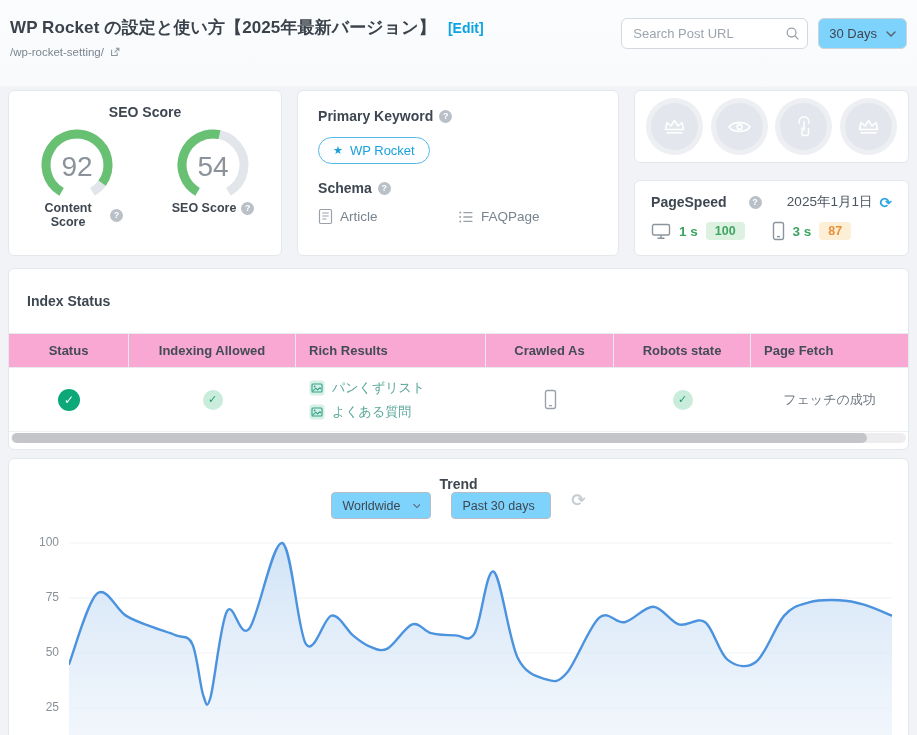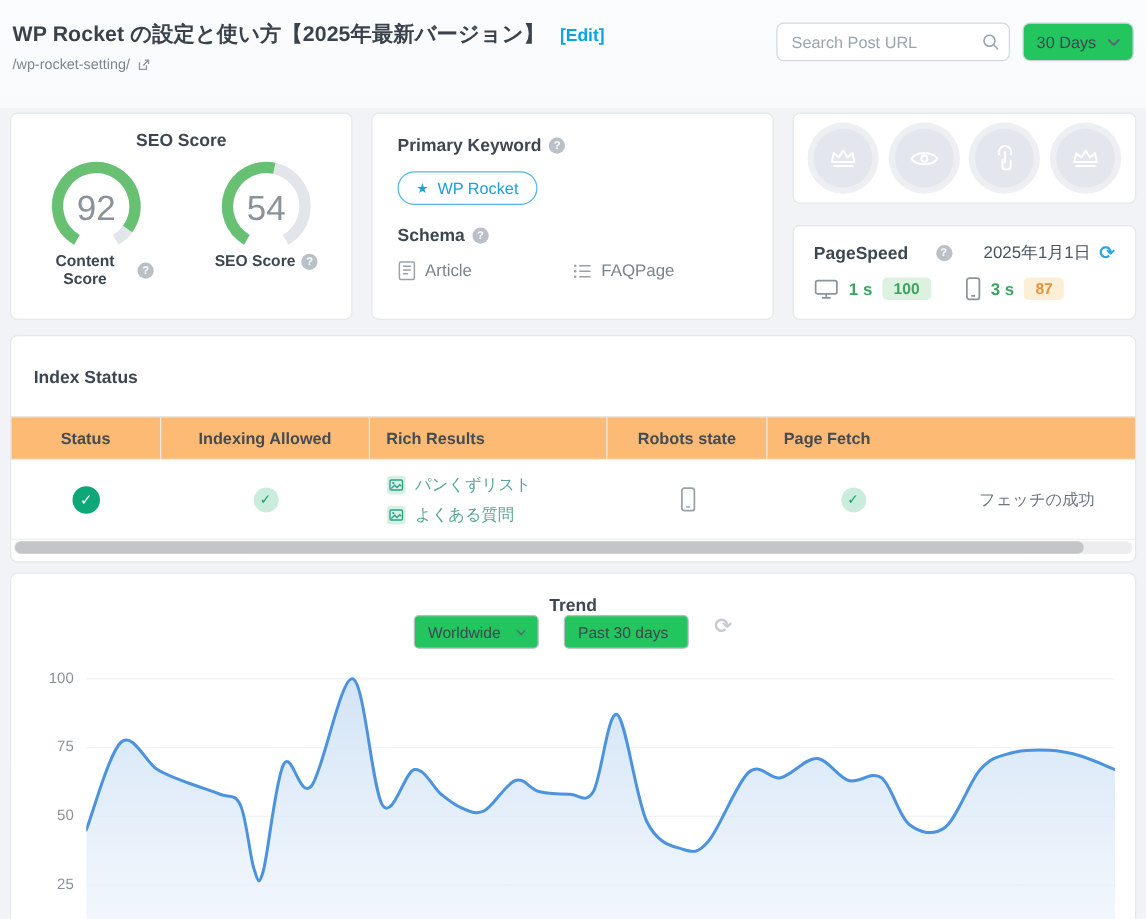--- a/index.html
+++ b/index.html
@@ -16,21 +16,21 @@
   .title-row { display:flex; align-items:center; gap:12px; }
   h1 { font-size:17px; font-weight:700; color:#3a424b; letter-spacing:.1px; }
   .edit-link { font-size:14px; font-weight:700; color:#0aa3e3; text-decoration:none; cursor:pointer; }
   .slug-row { margin-top:7px; display:flex; align-items:flex-start; gap:5px; font-size:11.5px; color:#7b8590; }
   .hdr-right { display:flex; gap:10px; align-items:center; padding-top:2px; }
   .search-box { position:relative; width:187px; }
   .search-box input { width:100%; height:31px; border:1px solid #d3d9df; border-radius:6px; background:#fff;
       padding:0 30px 0 11px; font-size:13px; color:#3e4751; outline:none; font-family:inherit; }
   .search-box input::placeholder { color:#9ba4ae; }
   .search-icn { position:absolute; right:8px; top:8px; }
-  .selectbox { height:31px; background:#22c55e; border:1px solid #ccd3d9; border-radius:6px; display:inline-flex;
+  .selectbox { height:31px; background:#7dd3fc; border:1px solid #ccd3d9; border-radius:6px; display:inline-flex;
       align-items:center; gap:9px; padding:0 10px; font-size:13px; color:#3e4751; cursor:pointer; white-space:nowrap; }
   .selectbox.small { height:27px; border:1px solid #b6bdc4; border-radius:4px; font-size:12.5px; gap:12px; }
 
   
   .card { background:#fff; border:1px solid #e4e8ec; border-radius:6px; }
   .row1 { display:flex; gap:15px; }
   .col3 { width:288px; display:flex; flex-direction:column; gap:17px; }
 
   
   .seo-card { width:287px; height:166px; text-align:center; padding-top:13px; }
@@ -68,21 +68,21 @@
   .ps-time { font-size:13.5px; font-weight:700; color:#3aa55f; }
   .badge { font-size:12.5px; font-weight:700; padding:2px 9px; border-radius:4px; }
   .badge.green { background:#ddf1e1; color:#3fa463; }
   .badge.orange { background:#fdeed6; color:#e7913b; }
 
   
   .index-card { margin-top:12px; height:182px; position:relative; overflow:hidden; }
   .index-title { padding:24px 0 0 18px; font-size:14px; font-weight:700; color:#3e4751; }
   .itable { margin-top:24px; }
   .ithead, .itrow { display:grid; grid-template-columns:120px 167px 190px 128px 137px 1fr; }
-  .ithead { background:#fdba74; border-top:1px solid #e8ebee; border-bottom:1px solid #e8ebee; height:35px; }
+  .ithead { background:#f9a8d4; border-top:1px solid #e8ebee; border-bottom:1px solid #e8ebee; height:35px; }
   .ithead .hc { display:flex; align-items:center; justify-content:center; font-size:13px; font-weight:600; color:#434b54;
       border-right:1px solid #e8ebee; }
   .ithead .hc:last-child { border-right:none; }
   .ithead .hc.left { justify-content:flex-start; padding-left:13px; }
   .itrow { height:64px; border-bottom:1px solid #edeff2; }
   .itrow .cc { display:flex; align-items:center; justify-content:center; }
   .check-solid { width:22px; height:22px; border-radius:50%; background:#0ca877; color:#fff; font-size:12px; font-weight:700;
       display:grid; place-items:center; }
   .check-mint { width:20px; height:20px; border-radius:50%; background:#c9ecdc; color:#15a06b; font-size:11px; font-weight:700;
       display:grid; place-items:center; }
@@ -269,20 +269,21 @@
     </div>
   </div>
 
   <section class="card index-card">
     <div class="index-title">Index Status</div>
     <div class="itable">
       <div class="ithead">
         <div class="hc">Status</div>
         <div class="hc">Indexing Allowed</div>
         <div class="hc left">Rich Results</div>
+        <div class="hc">Crawled As</div>
         <div class="hc">Robots state</div>
         <div class="hc left">Page Fetch</div>
       </div>
       <div class="itrow">
         <div class="cc">
           <span class="check-solid">✓</span>
         </div>
         <div class="cc">
           <span class="check-mint">✓</span>
         </div>

